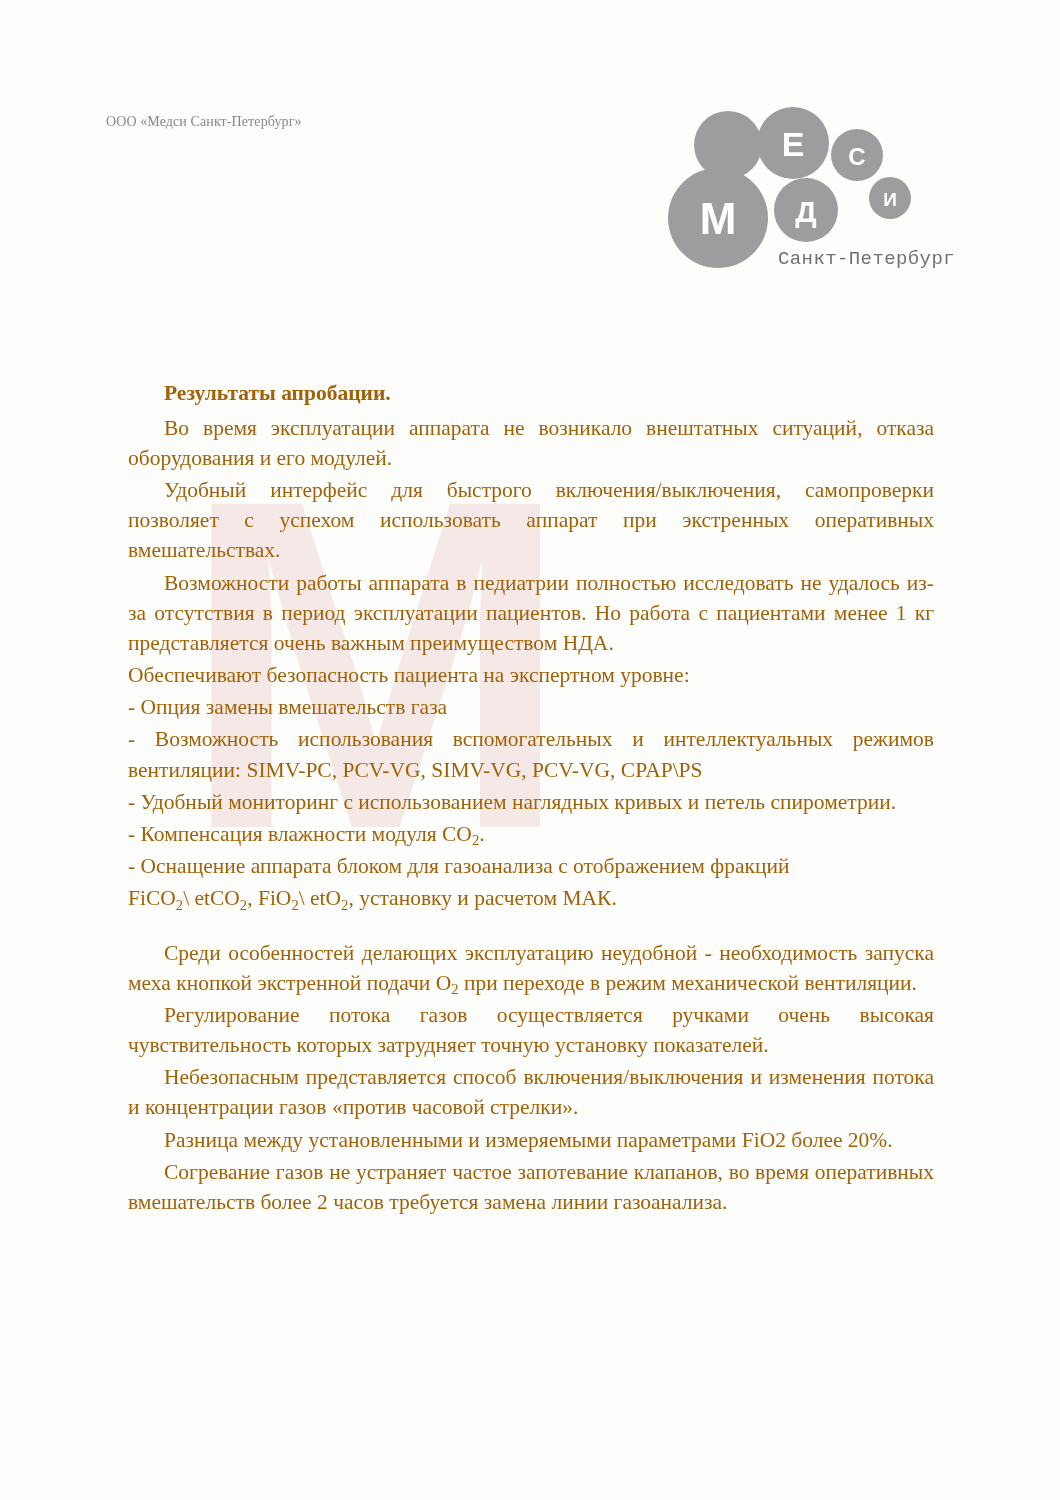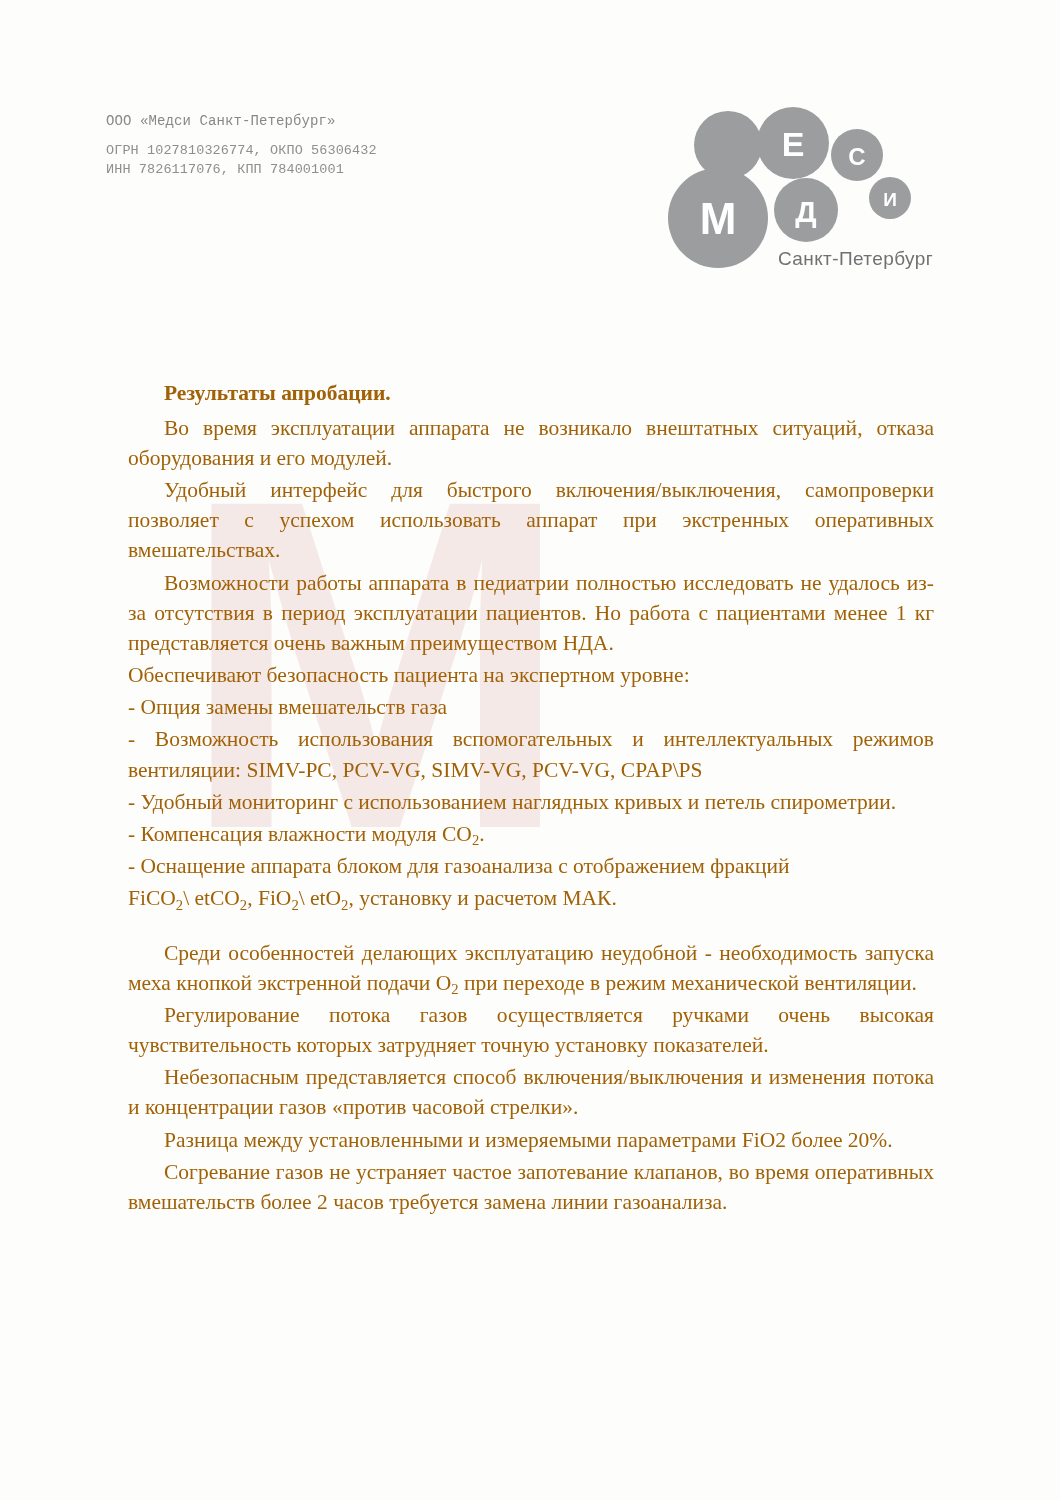--- a/index.html
+++ b/index.html
@@ -41,21 +41,21 @@
     letter-spacing: -10px;
     color: #e3bcbc;
   }
 
   
   .letterhead {
     position: absolute;
     left: 106px;
     top: 112px;
     width: 520px;
-    font-family: Liberation Mono, monospace;
+    font-family: Liberation Serif, serif;
     color: #8d8f91;
     font-size: 13.5px;
     line-height: 1.38;
     letter-spacing: 0.1px;
   }
   .letterhead .org {
     font-size: 14px;
     margin-bottom: 11px;
     color: #868889;
   }
@@ -72,21 +72,21 @@
     left: 660px;
     top: 100px;
     width: 310px;
     height: 185px;
   }
   .logo svg { display: block; }
   .logo-city {
     position: absolute;
     left: 118px;
     top: 148px;
-    font-family: Liberation Sans, sans-serif;
+    font-family: Liberation Mono, monospace;
     font-size: 19px;
     color: #6f7173;
     letter-spacing: 0.4px;
     white-space: nowrap;
   }
 
   
   .content {
     position: absolute;
     left: 128px;
@@ -122,24 +122,20 @@
 <body>
 
 <div class="page">
 
   <div class="watermark">
     <div class="wm-letter wm-m">М</div>
   </div>
 
   <div class="letterhead">
     <div class="org line">ООО «Медси Санкт-Петербург»</div>
-    <div class="blk">
-      <div class="line">ОГРН 1027810326774, ОКПО 56306432</div>
-      <div class="line">ИНН 7826117076, КПП 784001001</div>
-    </div>
   </div>
 
   <div class="logo">
     <svg width="310" height="185" viewBox="0 0 310 185">
       <g fill="#9b9d9f">
         <circle cx="58" cy="118" r="50"></circle>
         <circle cx="68" cy="45" r="34"></circle>
         <circle cx="133" cy="43" r="36"></circle>
         <circle cx="146" cy="110" r="32"></circle>
         <circle cx="197" cy="55" r="26"></circle>

